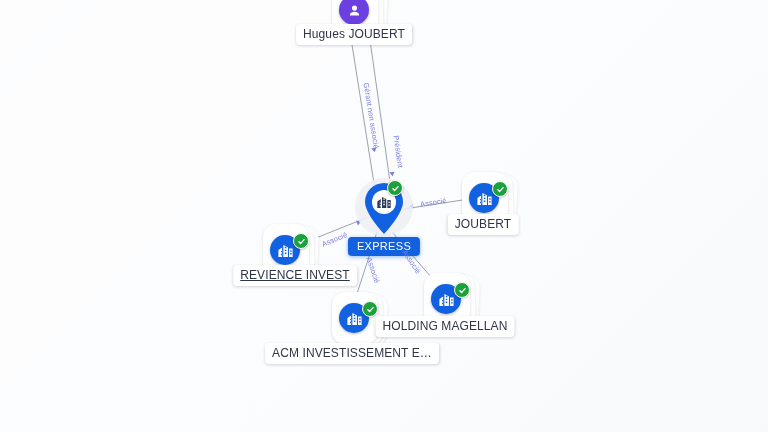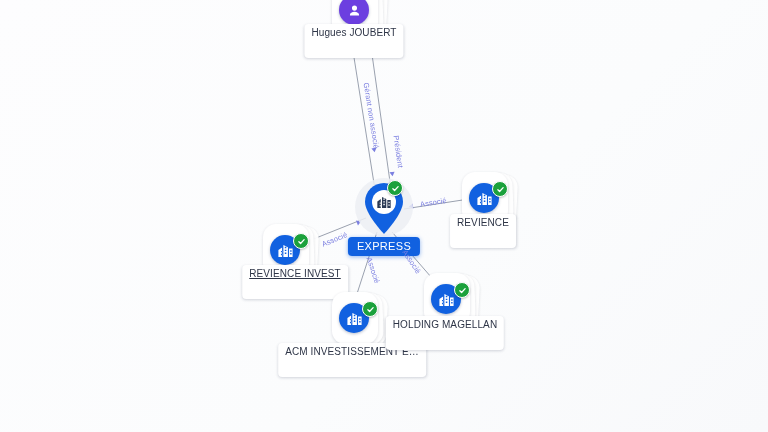--- a/index.html
+++ b/index.html
@@ -29,21 +29,21 @@
         box-shadow:0 1px 3px rgba(20,40,90,.30);}
   .disc svg{width:17px;height:17px;display:block;}
   .disc.person{background:#6c3fe0;}
 
   .check{position:absolute;width:14px;height:14px;left:8px;top:-17px;border-radius:50%;
          background:#1ca13c;border:1.5px solid #fff;display:flex;align-items:center;
          justify-content:center;box-shadow:0 1px 2px rgba(0,0,0,.22);}
   .check svg{width:9px;height:9px;display:block;}
 
   .label{position:absolute;white-space:nowrap;background:#ffffff;color:#2e3547;
-         font-size:10px;letter-spacing:.1px;padding:3px 7px 20px 7px;border-radius:4px;
+         font-size:12px;letter-spacing:.1px;padding:3px 7px 4px 7px;border-radius:4px;
          box-shadow:0 1px 3px rgba(40,50,80,.20);transform:translateX(-50%);}
 
   
   .pin{position:absolute;left:-21px;top:-31px;width:42px;height:54px;}
   .pin .halo{position:absolute;left:-8px;top:-4px;width:58px;height:58px;border-radius:50%;
              background:#eceef3;opacity:.85;}
   .pin svg.drop{position:absolute;left:0;top:0;width:42px;height:54px;}
   .pin .inner{position:absolute;left:9px;top:8px;width:24px;height:24px;border-radius:50%;
               background:#ffffff;display:flex;align-items:center;justify-content:center;}
   .pin .inner svg{width:16px;height:16px;display:block;}
@@ -113,21 +113,21 @@
           <svg viewBox="0 0 24 24">
             <path fill="currentColor" d="M2 21V11.2l5.2-3.6V21H2zm3.6-6.4h2v-2h-2v2zm0 4h2v-2h-2v2zM9 21V4.4l6.4 3.1V21H9zm2-12.2h2.2v-2H11v2zm0 4h2.2v-2H11v2zm0 4h2.2v-2H11v2zM17 21V9h5v12h-5zm1.6-7.4h2v-2h-2v2zm0 4h2v-2h-2v2z"></path>
           </svg>
         </div>
         <div class="check">
           <svg viewBox="0 0 24 24">
             <path fill="none" stroke="#ffffff" stroke-width="3.4" stroke-linecap="round" stroke-linejoin="round" d="M5 12.6l4.6 4.6L19 7"></path>
           </svg>
         </div>
       </div>
-      <div class="label" style="left: 483px; top: 214px;">REVIENCE</div>
+      <div class="label" style="left: 483px; top: 214px;">JOUBERT</div>
       <div class="node" style="left: 285px; top: 250px;">
         <div class="stack s1"></div>
         <div class="stack s2"></div>
         <div class="stack s3"></div>
         <div class="disc" style="color:#ffffff">
           <svg viewBox="0 0 24 24">
             <path fill="currentColor" d="M2 21V11.2l5.2-3.6V21H2zm3.6-6.4h2v-2h-2v2zm0 4h2v-2h-2v2zM9 21V4.4l6.4 3.1V21H9zm2-12.2h2.2v-2H11v2zm0 4h2.2v-2H11v2zm0 4h2.2v-2H11v2zM17 21V9h5v12h-5zm1.6-7.4h2v-2h-2v2zm0 4h2v-2h-2v2z"></path>
           </svg>
         </div>
         <div class="check">

